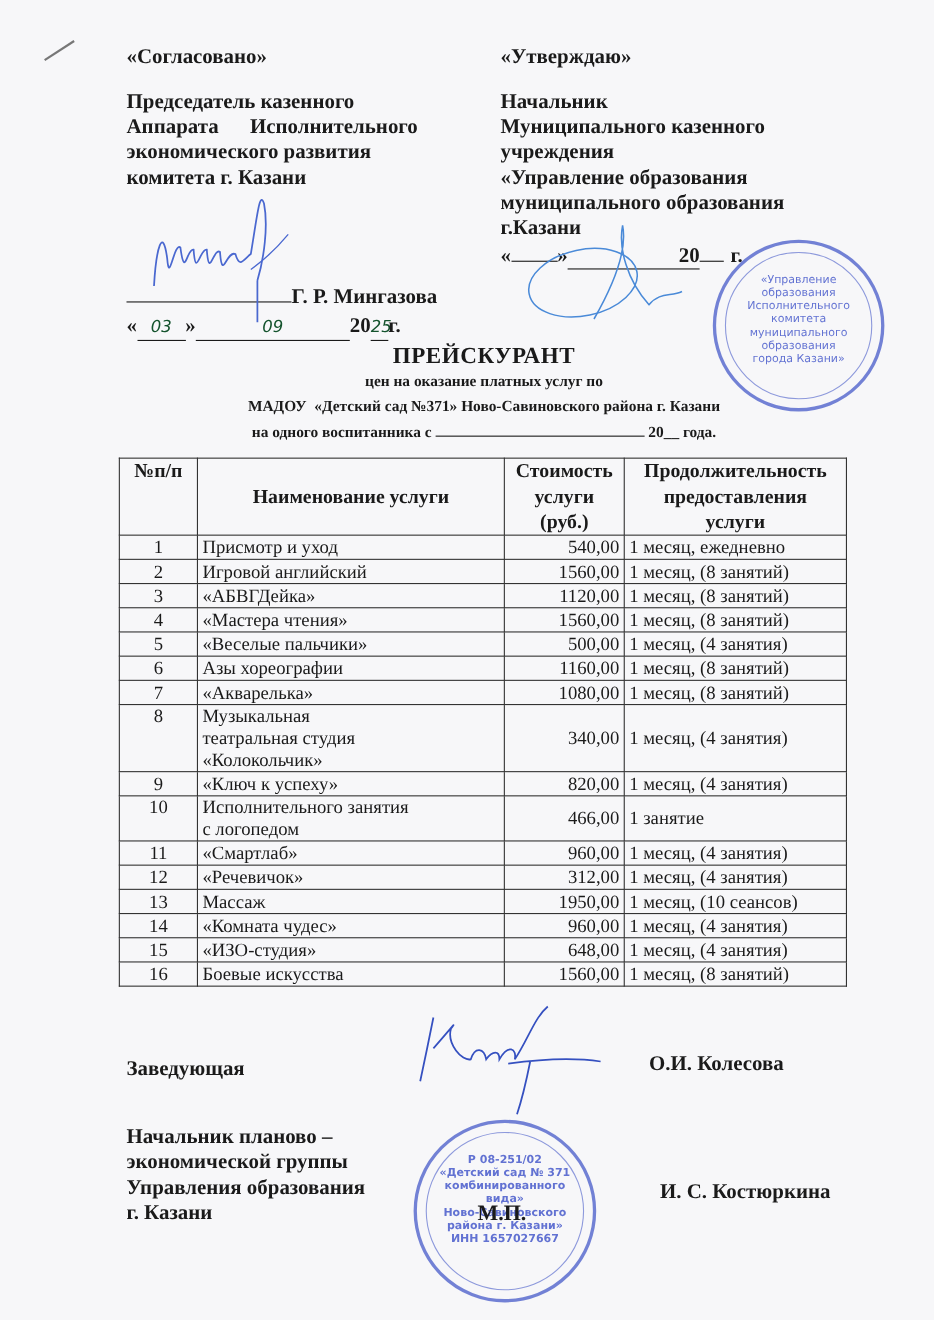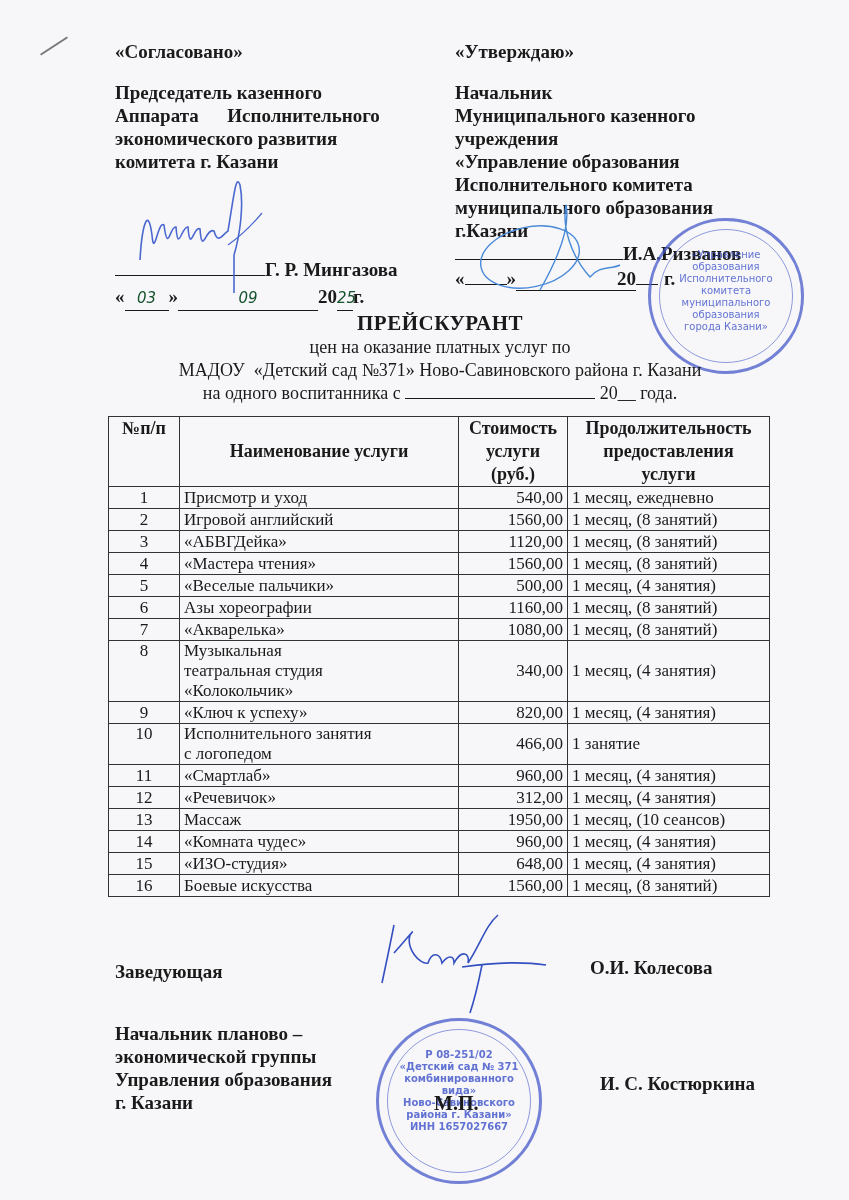--- a/index.html
+++ b/index.html
@@ -19,21 +19,21 @@
 
   
   #approve-left { left: 115px; top: 40px; width: 290px; }
   #approve-right { left: 455px; top: 40px; width: 300px; }
   .sign-line { display: flex; align-items: baseline; }
   .uline { border-bottom: 1.5px solid #1a1a1a; display: inline-block; }
   .hand { color: #14532d; font-style: italic; font-family: "DejaVu Sans", sans-serif; font-size: 15px; font-weight: normal; }
 
   #title-block { left: 100px; top: 310px; width: 680px; text-align: center; }
   #title-block .t1 { font-size: 21px; font-weight: bold; line-height: 26px; letter-spacing: 0.5px; }
-  #title-block .t2 { font-size: 18px; font-weight: normal; line-height: 23px; }
+  #title-block .t2 { font-size: 14px; font-weight: bold; line-height: 23px; }
 
   table#price-table {
     position: absolute; left: 108px; top: 416px; width: 662px;
     border-collapse: collapse; font-size: 17px;
   }
   #price-table th, #price-table td { border: 1px solid #333; padding: 0 4px; }
   #price-table th { font-weight: bold; font-size: 18px; line-height: 23px; vertical-align: top; }
   #price-table td { line-height: 20px; height: 21px; }
   .c-num { width: 62px; text-align: center; }
   .c-name { width: 270px; text-align: left; }
@@ -86,27 +86,22 @@
   <path d="M98,80 C112,70 122,60 132,48" stroke="#4a68d0" stroke-width="1.2" fill="none"></path>
 </svg>
 
 <div id="approve-right" class="abs">
   <div class="hdr">«Утверждаю»</div>
   <div style="height:18px"></div>
   <div class="hdr">Начальник</div>
   <div class="hdr">Муниципального казенного</div>
   <div class="hdr">учреждения</div>
   <div class="hdr">«Управление образования</div>
-  <div class="hdr">Исполнительного комитета</div>
   <div class="hdr">муниципального образования</div>
   <div class="hdr">г.Казани</div>
-  <div class="hdr sign-line">
-    <span class="uline" style="width:168px;"></span>
-    <span>И.А.Ризванов</span>
-  </div>
   <div class="hdr sign-line" style="margin-top:2px;">
     <span>«</span>
     <span class="uline" style="width:42px;"></span>
     <span>»</span>
     <span class="uline" style="width:120px; text-align:right;"><span>20</span></span>
     <span class="uline" style="width:22px;"></span>
     <span style="margin-left:6px;">г.</span>
   </div>
 </div>
 

